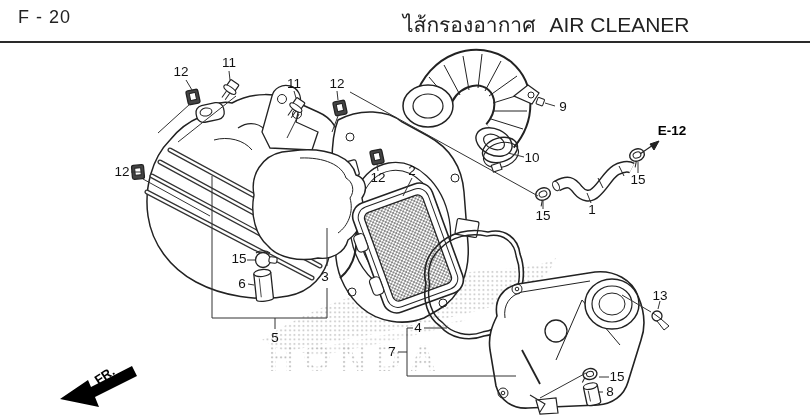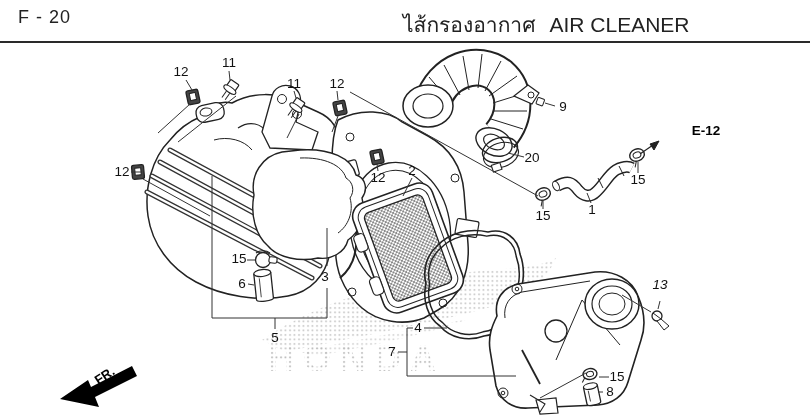--- a/index.html
+++ b/index.html
@@ -300,33 +300,33 @@
 
     <div class="labels">
         <div class="part-num" style="left: 181px; top: 72px;">12</div>
         <div class="part-num" style="left: 229px; top: 63px;">11</div>
         <div class="part-num" style="left: 294px; top: 84px;">11</div>
         <div class="part-num" style="left: 337px; top: 84px;">12</div>
         <div class="part-num" style="left: 122px; top: 172px;">12</div>
         <div class="part-num" style="left: 378px; top: 178px;">12</div>
         <div class="part-num" style="left: 412px; top: 171px;">2</div>
         <div class="part-num" style="left: 563px; top: 107px;">9</div>
-        <div class="part-num" style="left: 532px; top: 158px;">20</div>
+        <div class="part-num" style="left: 532px; top: 158px;">10</div>
         <div class="part-num" style="left: 543px; top: 216px;">15</div>
         <div class="part-num" style="left: 592px; top: 210px;">1</div>
         <div class="part-num" style="left: 638px; top: 180px;">15</div>
         <div class="part-num" style="left: 239px; top: 259px;">15</div>
         <div class="part-num" style="left: 242px; top: 284px;">6</div>
         <div class="part-num" style="left: 325px; top: 277px;">3</div>
         <div class="part-num" style="left: 275px; top: 338px;">5</div>
         <div class="part-num" style="left: 418px; top: 328px;">4</div>
         <div class="part-num" style="left: 392px; top: 352px;">7</div>
-        <div class="part-num" style="left: 660px; top: 285px; font-style: italic;">13</div>
+        <div class="part-num" style="left: 660px; top: 296px;">13</div>
         <div class="part-num" style="left: 617px; top: 377px;">15</div>
         <div class="part-num" style="left: 610px; top: 392px;">8</div>
       </div>
 
-    <div class="crossref" style="left:706px;top:88px;">E-12</div>
+    <div class="crossref" style="left:672px;top:88px;">E-12</div>
 
     <div class="fr-label" style="left:94px;top:326px;">FR.</div>
   </div>
 
 </div>
 
 </body></html>

